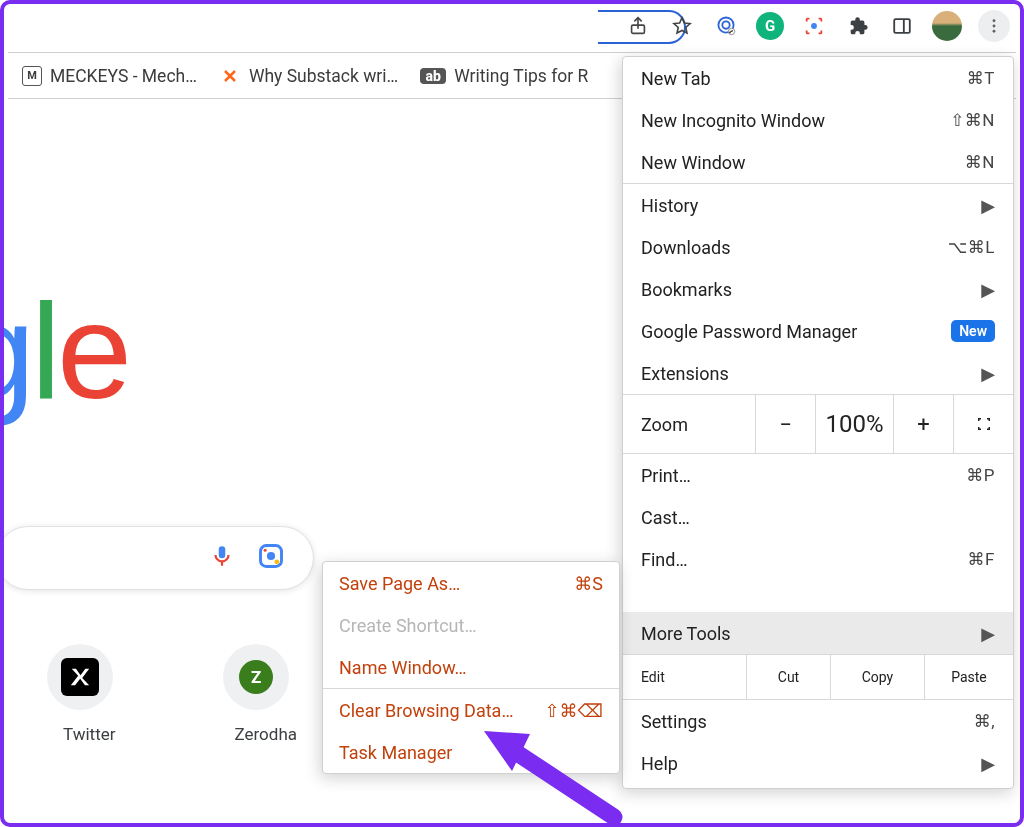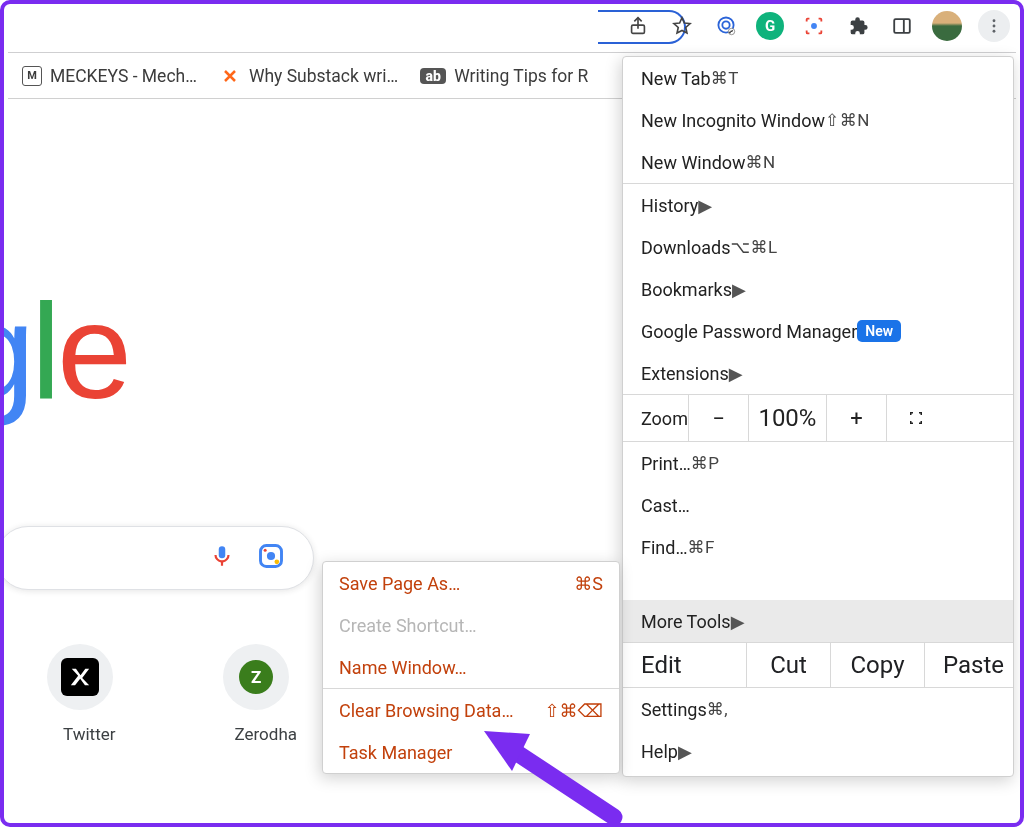--- a/index.html
+++ b/index.html
@@ -94,33 +94,33 @@
   
   .main-menu {
     position:absolute; right:6px; top:52px; width:392px;
     background:#fff; border:1px solid #d0d0d0; border-radius:4px;
     box-shadow: -2px 4px 16px rgba(0,0,0,0.18);
     z-index:5;
     padding-bottom:4px;
   }
   .mm-row {
     height:42px; display:flex; align-items:center; padding:0 18px;
-    font-size:18px; color:#222; 
+    font-size:18px; color:#222; justify-content:space-between;
   }
   .mm-row .shortcut { color:#444; font-size:17px; letter-spacing:0.5px; }
   .mm-hr { height:1px; background:#d8d8d8; }
   .mm-row .chev { color:#555; }
-  .mm-row.zoom { border-top:1px solid #d8d8d8; border-bottom:1px solid #d8d8d8; height:48px; padding-right:12px; }
+  .mm-row.zoom { border-top:1px solid #d8d8d8; border-bottom:1px solid #d8d8d8; height:60px; padding-right:0; }
   .mm-row.zoom .zoom-right { display:flex; align-items:stretch; height:100%; }
   .zcell { display:flex; align-items:center; justify-content:center; border-left:1px solid #d8d8d8; width:60px; font-size:22px; }
   .zcell.val { width:78px; font-size:24px; }
   .zcell.full { width:60px; }
   .mm-row.highlight { background:#eaeaea;margin-top:32px; }
   .mm-edit-row { display:flex; height:46px; border-top:1px solid #d8d8d8; border-bottom:1px solid #d8d8d8; }
-  .mm-edit-row .ecell { flex:0 0 auto; display:flex; align-items:center; padding:0 18px; font-size:24px; border-right:1px solid #d8d8d8; }
+  .mm-edit-row .ecell { flex:0 0 auto; display:flex; align-items:center; padding:0 18px; font-size:14px; border-right:1px solid #d8d8d8; }
   .mm-edit-row .ecell.lbl { width:124px; }
   .mm-edit-row .ecell.cut { width:84px; justify-content:center;}
   .mm-edit-row .ecell.copy { width:94px; justify-content:center;}
   .mm-edit-row .ecell.paste { flex:1; justify-content:center; border-right:none;}
   .badge-new { background:#1a73e8; color:#fff; font-size:14px; font-weight:600; border-radius:5px; padding:3px 8px; }
 
   
   .sub-menu {
     position:absolute; right:400px; top:557px; width:298px;
     background:#fff; border:1px solid #d0d0d0; border-radius:4px;

